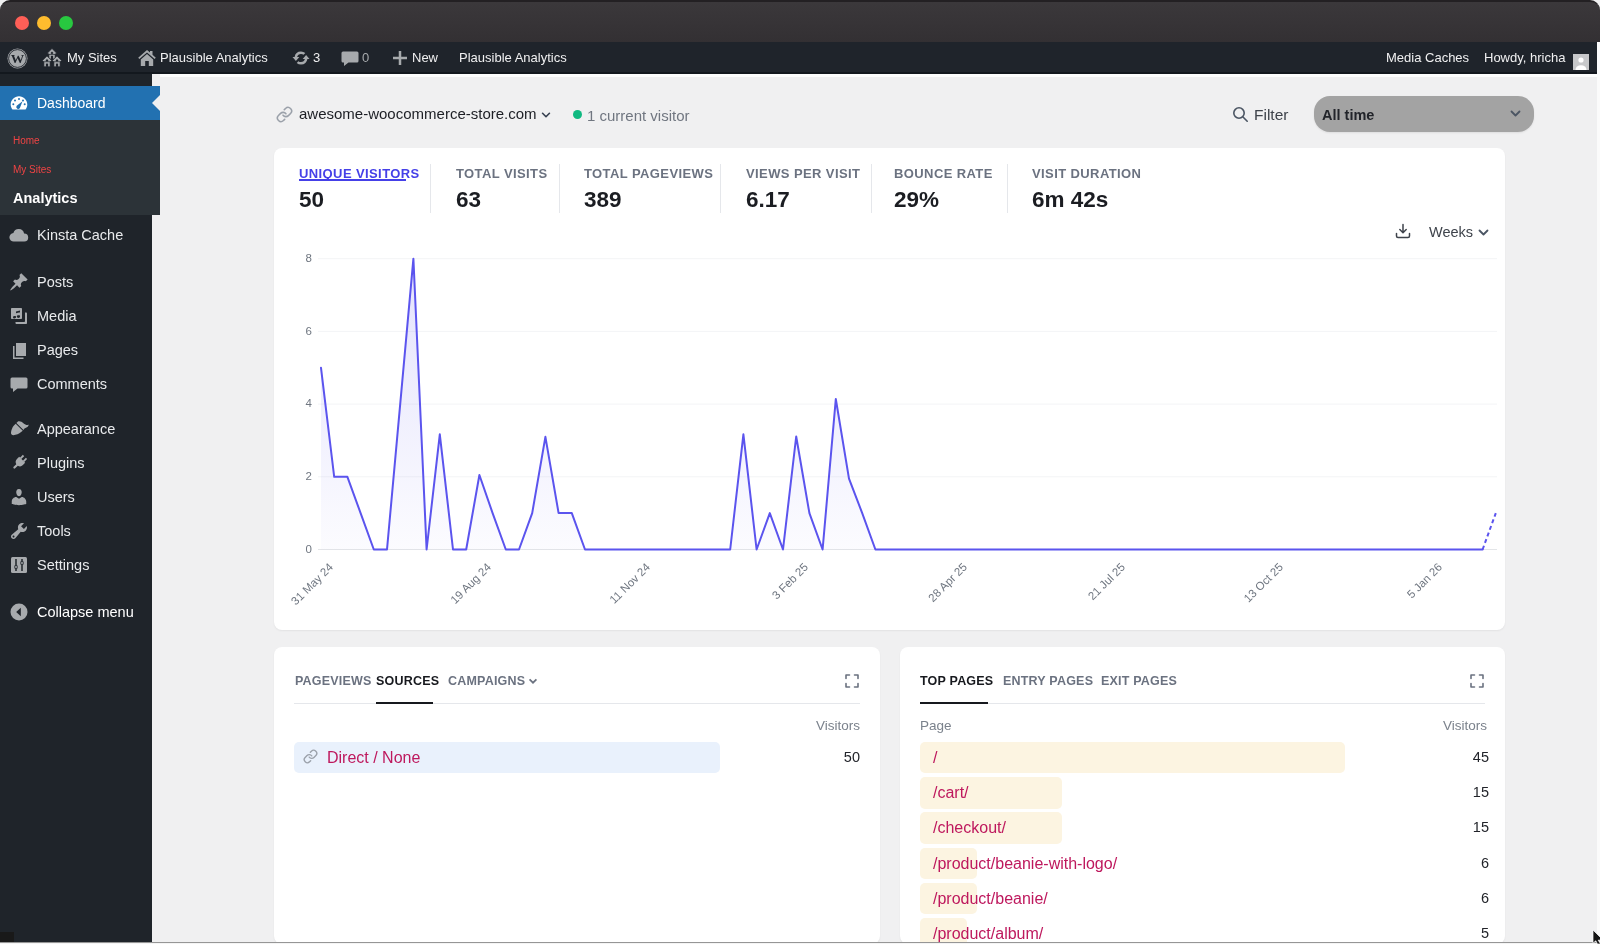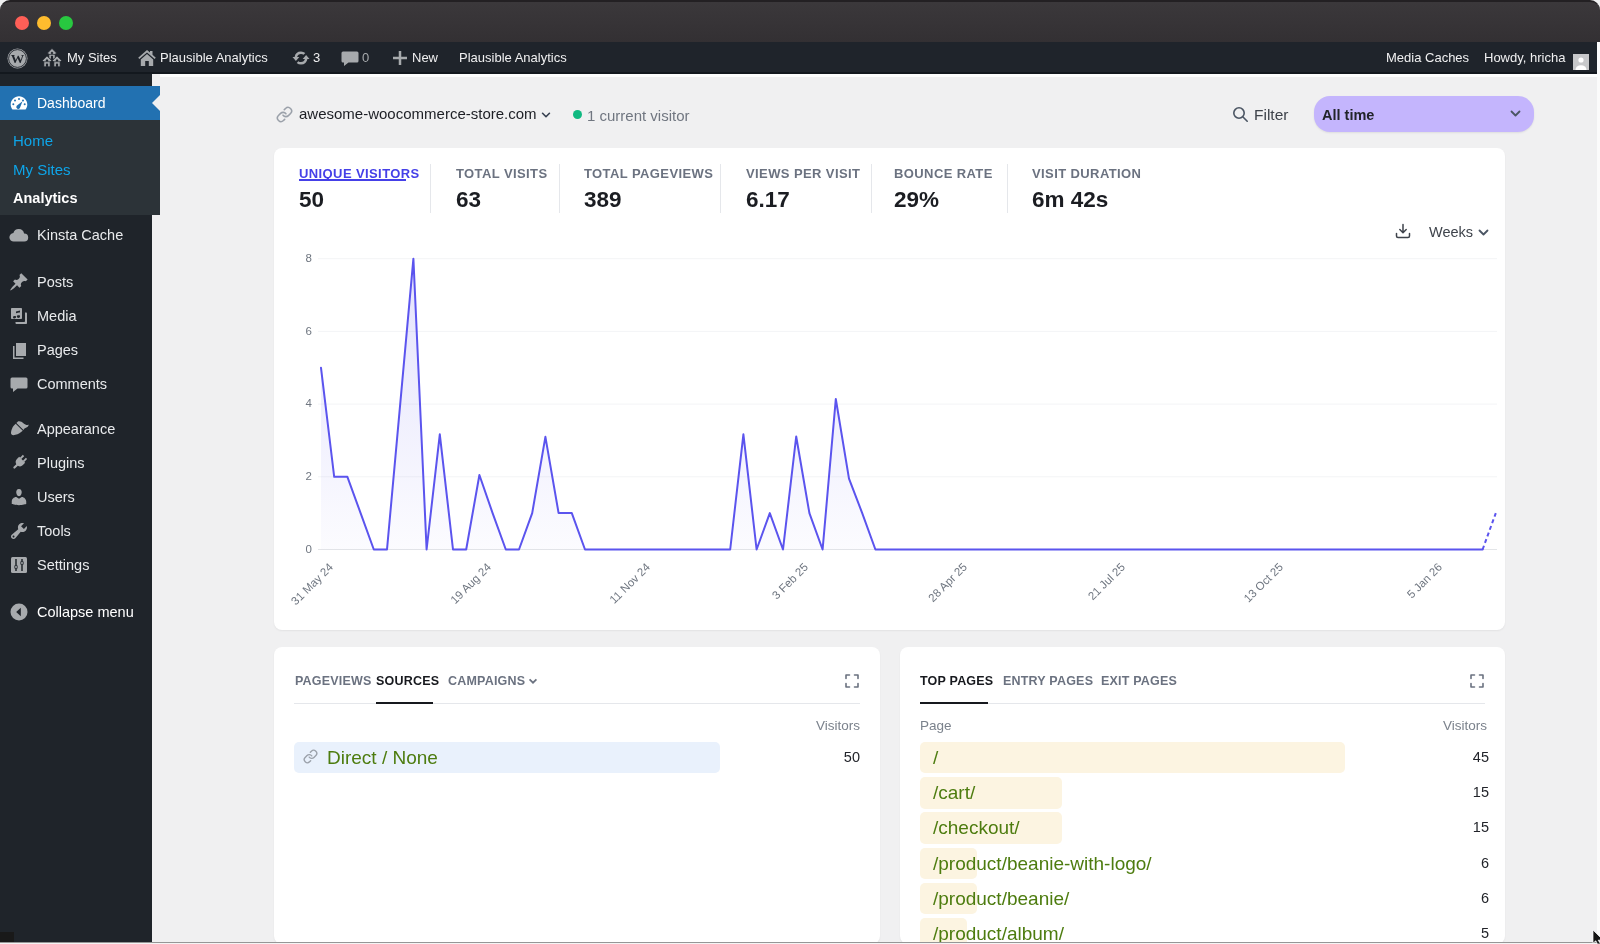--- a/index.html
+++ b/index.html
@@ -10,33 +10,33 @@
 .titlebar{position:absolute;top:0;left:0;width:1600px;height:42px;background:linear-gradient(#3b383b,#333033);border-top:2px solid #232023;border-radius:10px 10px 0 0}
 .tl{position:absolute;top:14px;width:14px;height:14px;border-radius:50%}
 
 .adminbar{position:absolute;top:42px;left:0;width:1600px;height:32px;background:#1f242b;box-shadow:inset 0 -2px 0 rgba(5,10,16,.45);color:#f0f0f1;font-size:13px}
 .adminbar .it{position:absolute;top:0;height:32px;line-height:32px;white-space:nowrap}
 
 .sidebar{position:absolute;top:74px;left:0;width:152px;height:867.5px;background:#1f242a;border-bottom-left-radius:10px}
 .mi{position:absolute;left:0;width:160px;height:34px;display:flex;align-items:center;color:#e8eaec;font-size:14.5px}
 .mi .ic{width:20px;height:20px;margin-left:9px;margin-right:8px;flex:none}
 .sub{position:absolute;left:0;width:160px;background:#2c3338}
-.smi{position:absolute;left:13px;font-size:15px;color:#0ea5e9;line-height:28px}
+.smi{position:absolute;left:13px;font-size:10px;color:#ef4444;line-height:28px}
 .dashrow{position:absolute;left:0;top:12px;width:160px;height:34px;background:#2271b1;color:#fff;display:flex;align-items:center;font-size:14px}
 .dashrow:after{content:"";position:absolute;right:0;top:9px;border:8px solid transparent;border-right-color:#f0f0f1}
 
 .card{position:absolute;background:#fff;border-radius:8px;box-shadow:0 1px 2px rgba(0,0,0,.06)}
 .statlbl{position:absolute;font-size:13px;font-weight:700;letter-spacing:.4px;color:#6b7280;white-space:nowrap}
 .statval{position:absolute;font-size:22.5px;font-weight:700;color:#1b1d22;white-space:nowrap}
 .vdiv{position:absolute;width:1px;background:#e5e7eb}
 .tab{position:absolute;font-size:12.5px;font-weight:700;letter-spacing:.2px;color:#6b7280;white-space:nowrap}
 .tab.on{color:#17191e}
 .colhdr{position:absolute;font-size:13.5px;color:#7b828c;white-space:nowrap}
 .bar{position:absolute;height:31.5px;border-radius:5px}
-.bartxt{position:absolute;font-size:19px;color:#4d7c0f;line-height:31.5px;white-space:nowrap}
+.bartxt{position:absolute;font-size:16px;color:#be185d;line-height:31.5px;white-space:nowrap}
 .barval{position:absolute;font-size:14.5px;font-weight:500;color:#22242a;line-height:31.5px;text-align:right}
 .xlab{position:absolute;font-size:11.5px;color:#6f7680;white-space:nowrap;transform:rotate(-45deg);transform-origin:100% 50%}
 .ylab{position:absolute;font-size:11.5px;color:#6f7680;width:30px;text-align:right}
 </style>
 </head>
 <body>
 
 <div class="titlebar">
   <span class="tl" style="left:15px;background:#ff5f57"></span>
   <span class="tl" style="left:37px;background:#febc2e"></span>
@@ -174,21 +174,21 @@
 <div class="abs" style="left:541px;top:112px;line-height:0;font-size:0"><svg width="10" height="6" viewBox="0 0 11 7" fill="none" stroke="#374151" stroke-width="1.9" stroke-linecap="round" stroke-linejoin="round">
       <path d="M1.5 1.5 L5.5 5.5 L9.5 1.5"></path>
     </svg></div>
 <span class="abs" style="left:573px;top:110px;width:9px;height:9px;border-radius:50%;background:#10b981"></span>
 <span class="abs" style="left:587px;top:107px;font-size:15px;color:#707680">1 current visitor</span>
 <div class="abs" style="left:1232px;top:106px;width:17px;height:17px"><svg width="17" height="17" viewBox="0 0 17 17" fill="none" stroke="#4b5563" stroke-width="1.6" stroke-linecap="round">
       <circle cx="7" cy="7" r="5.2"></circle>
       <line x1="11" y1="11" x2="15.2" y2="15.2"></line>
     </svg></div>
 <span class="abs" style="left:1254px;top:106px;font-size:15.5px;color:#3e434b">Filter</span>
-<div class="abs" style="left:1314px;top:96px;width:220px;height:36px;background:#c4b5fd;border-radius:16px;box-shadow:0 1px 2px rgba(0,0,0,.08)">
+<div class="abs" style="left:1314px;top:96px;width:220px;height:36px;background:#a3a3a3;border-radius:16px;box-shadow:0 1px 2px rgba(0,0,0,.08)">
   <span style="position:absolute;left:8px;top:11px;font-size:14.5px;font-weight:600;color:#22242a">All time</span>
   <span style="position:absolute;right:13px;top:14px;line-height:0;font-size:0"><svg width="11" height="7" viewBox="0 0 11 7" fill="none" stroke="#4b5563" stroke-width="1.8" stroke-linecap="round" stroke-linejoin="round">
         <path d="M1.5 1.5 L5.5 5.5 L9.5 1.5"></path>
       </svg></span>
 </div>
 
 <div class="card" style="left:274px;top:148px;width:1231px;height:482px"></div>
 <span class="statlbl" style="left:299px;top:166px;color:#4540e8">UNIQUE VISITORS</span>
 <span class="abs" style="left:299px;top:178.5px;width:107px;height:2px;background:#4540e8"></span>
 <span class="statval" style="left:299px;top:187px">50</span>

